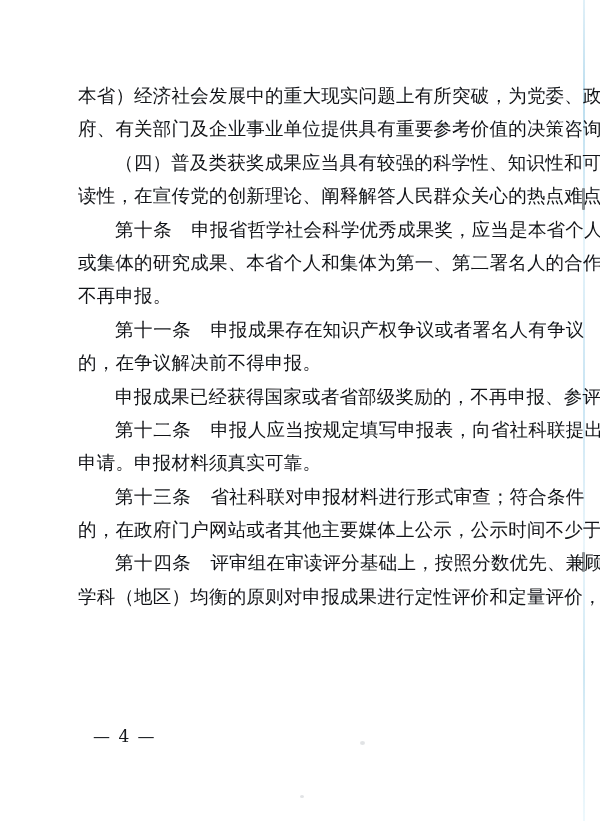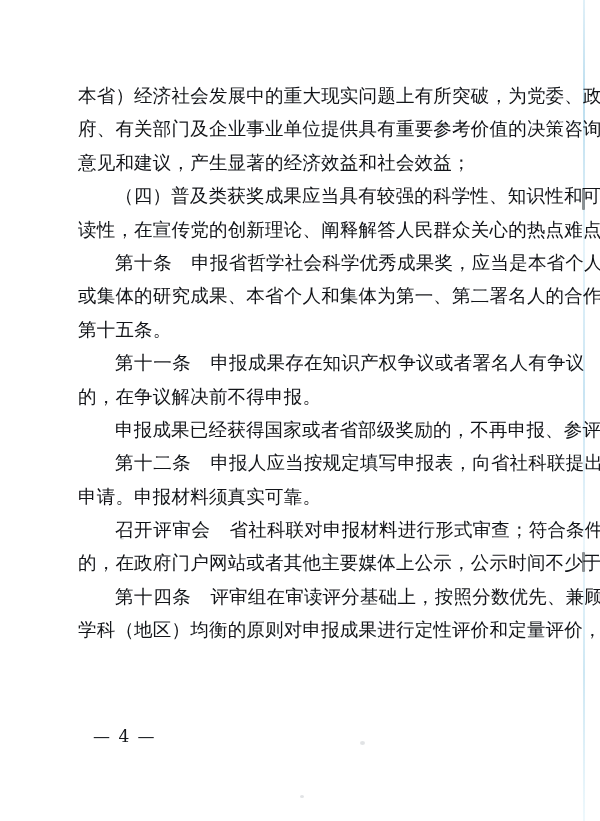--- a/index.html
+++ b/index.html
@@ -179,21 +179,20 @@
         <span>参</span>
         <span>考</span>
         <span>价</span>
         <span>值</span>
         <span>的</span>
         <span>决</span>
         <span>策</span>
         <span>咨</span>
         <span>询</span>
       </div>
-      <div class="line" id="l03"><span>意见和建议，产生显著的经济效益和社会效益；</span></div>
       <div class="line indent justify" id="l04">
         <span>（</span>
         <span>四</span>
         <span>）</span>
         <span>普</span>
         <span>及</span>
         <span>类</span>
         <span>获</span>
         <span>奖</span>
         <span>成</span>
@@ -269,27 +268,27 @@
         <span>、</span>
         <span>第</span>
         <span>二</span>
         <span>署</span>
         <span>名</span>
         <span>人</span>
         <span>的</span>
         <span>合</span>
         <span>作</span>
       </div>
-      <div class="line" id="l09"><span>第十五条。</span></div>
+      <div class="line" id="l09"><span>不再申报。</span></div>
       <div class="line indent" id="l10"><span class="art">第十一条</span><span class="gap"></span><span>申报成果存在知识产权争议或者署名人有争议</span></div>
       <div class="line" id="l11"><span>的，在争议解决前不得申报。</span></div>
       <div class="line indent" id="l12"><span>申报成果已经获得国家或者省部级奖励的，不再申报、参评。</span></div>
       <div class="line indent" id="l13"><span class="art">第十二条</span><span class="gap"></span><span>申报人应当按规定填写申报表，向省社科联提出</span></div>
       <div class="line" id="l14"><span>申请。申报材料须真实可靠。</span></div>
-      <div class="line indent" id="l15"><span class="art">召开评审会</span><span class="gap"></span><span>省社科联对申报材料进行形式审查；符合条件</span></div>
+      <div class="line indent" id="l15"><span class="art">第十三条</span><span class="gap"></span><span>省社科联对申报材料进行形式审查；符合条件</span></div>
       <div class="line justify" id="l16">
         <span>的</span>
         <span>，</span>
         <span>在</span>
         <span>政</span>
         <span>府</span>
         <span>门</span>
         <span>户</span>
         <span>网</span>
         <span>站</span>

